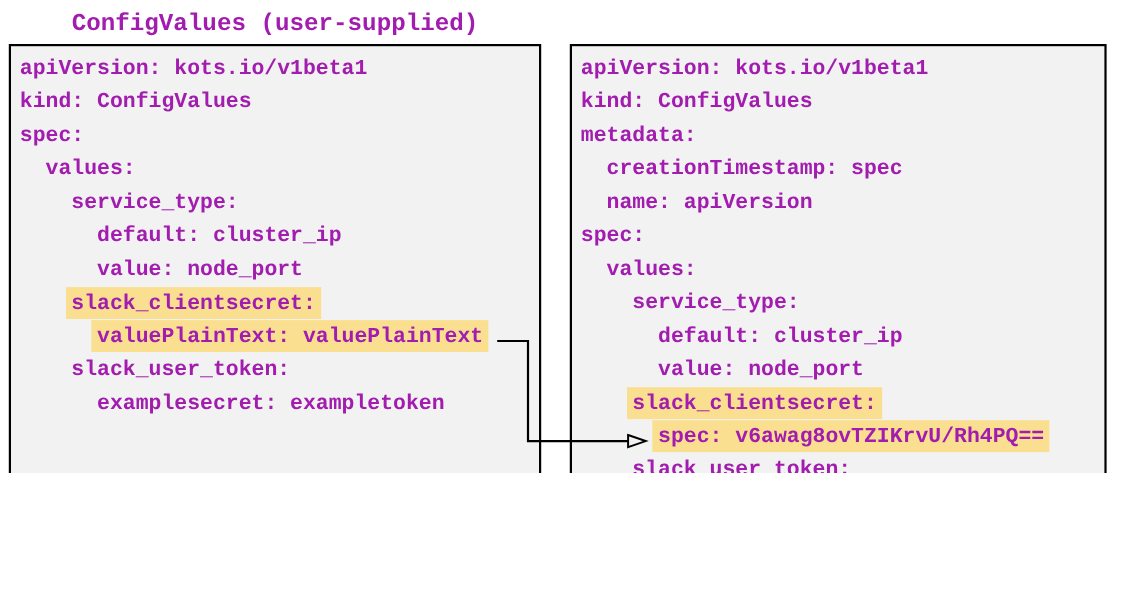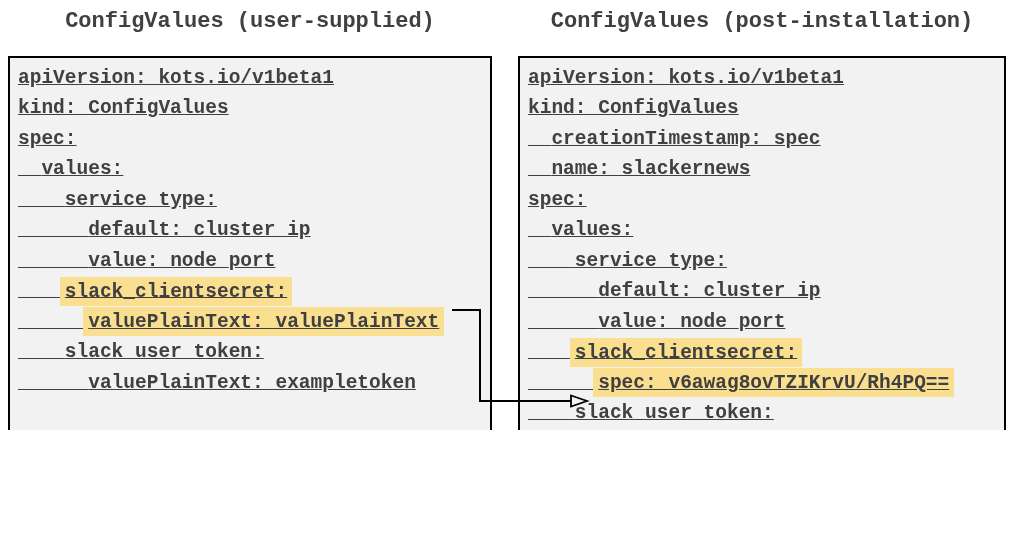--- a/index.html
+++ b/index.html
@@ -2,42 +2,41 @@
 <html><head>
 <meta charset="utf-8">
 <style>
   html, body { margin: 0; padding: 0; background: #ffffff; }
   .stage {
     position: relative;
     width: 1019px;
     height: 430px;
     background: #ffffff;
     font-family: "Liberation Mono", "DejaVu Sans Mono", monospace;
-    color: #404040;
+    color: #a21caf;
     overflow: hidden;
   }
   .panel-title {
     position: absolute;
     top: 9px;
     text-align: center;
     font-weight: bold;
     font-size: 22px;
     letter-spacing: 0;
     white-space: pre;
   }
   .panel-title.left  { left: 8px;   width: 484px; }
   .panel-title.right { left: 518px; width: 488px; }
   .panel {
     position: absolute;
-    top: 56px;
+    top: 40px;
     height: 501px;
     background: var(--panel-bg, #f2f2f2);
     border: 2px solid var(--panel-border, #000);
     box-sizing: border-box;
-    text-decoration: underline;
   }
   .panel.left  { left: 8px;   width: 484px; }
   .panel.right { left: 518px; width: 488px; }
   .code {
     padding: 5px 4px 0 8px;
     font-size: 19.5px;
     line-height: 30.45px;
     font-weight: bold;
   }
   .code-line { white-space: pre; }
@@ -53,44 +52,44 @@
     pointer-events: none;
   }
 </style>
 </head>
 <body>
 
 <div class="stage" style="--hl: #FBDF90; --panel-bg: #F2F2F2; --panel-border: #000000;">
 
   <div class="panel-title left">ConfigValues (user-supplied)</div>
 
-  <div class="panel-title right">ConfigValues (post-installation)</div>
 
   <div class="panel left">
     <div class="code">
         <div class="code-line"><span class="indent"></span><span class="code-text">apiVersion: kots.io/v1beta1</span></div>
         <div class="code-line"><span class="indent"></span><span class="code-text">kind: ConfigValues</span></div>
         <div class="code-line"><span class="indent"></span><span class="code-text">spec:</span></div>
         <div class="code-line"><span class="indent">  </span><span class="code-text">values:</span></div>
         <div class="code-line"><span class="indent">    </span><span class="code-text">service_type:</span></div>
         <div class="code-line"><span class="indent">      </span><span class="code-text">default: cluster_ip</span></div>
         <div class="code-line"><span class="indent">      </span><span class="code-text">value: node_port</span></div>
         <div class="code-line"><span class="indent">    </span><span class="code-text hl">slack_clientsecret:</span></div>
         <div class="code-line"><span class="indent">      </span><span class="code-text hl">valuePlainText: valuePlainText</span></div>
         <div class="code-line"><span class="indent">    </span><span class="code-text">slack_user_token:</span></div>
-        <div class="code-line"><span class="indent">      </span><span class="code-text">valuePlainText: exampletoken</span></div>
+        <div class="code-line"><span class="indent">      </span><span class="code-text">examplesecret: exampletoken</span></div>
       </div>
   </div>
 
   <div class="panel right">
     <div class="code">
         <div class="code-line"><span class="indent"></span><span class="code-text">apiVersion: kots.io/v1beta1</span></div>
         <div class="code-line"><span class="indent"></span><span class="code-text">kind: ConfigValues</span></div>
+        <div class="code-line"><span class="indent"></span><span class="code-text">metadata:</span></div>
         <div class="code-line"><span class="indent">  </span><span class="code-text">creationTimestamp: spec</span></div>
-        <div class="code-line"><span class="indent">  </span><span class="code-text">name: slackernews</span></div>
+        <div class="code-line"><span class="indent">  </span><span class="code-text">name: apiVersion</span></div>
         <div class="code-line"><span class="indent"></span><span class="code-text">spec:</span></div>
         <div class="code-line"><span class="indent">  </span><span class="code-text">values:</span></div>
         <div class="code-line"><span class="indent">    </span><span class="code-text">service_type:</span></div>
         <div class="code-line"><span class="indent">      </span><span class="code-text">default: cluster_ip</span></div>
         <div class="code-line"><span class="indent">      </span><span class="code-text">value: node_port</span></div>
         <div class="code-line"><span class="indent">    </span><span class="code-text hl">slack_clientsecret:</span></div>
         <div class="code-line"><span class="indent">      </span><span class="code-text hl">spec: v6awag8ovTZIKrvU/Rh4PQ==</span></div>
         <div class="code-line"><span class="indent">    </span><span class="code-text">slack_user_token:</span></div>
         <div class="code-line"><span class="indent">      </span></div>
       </div>

